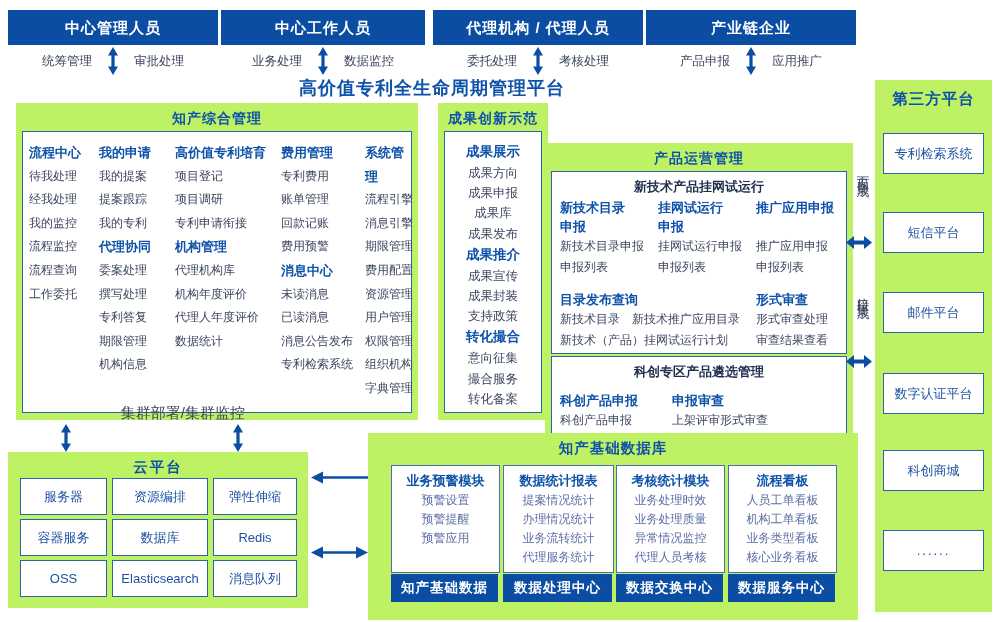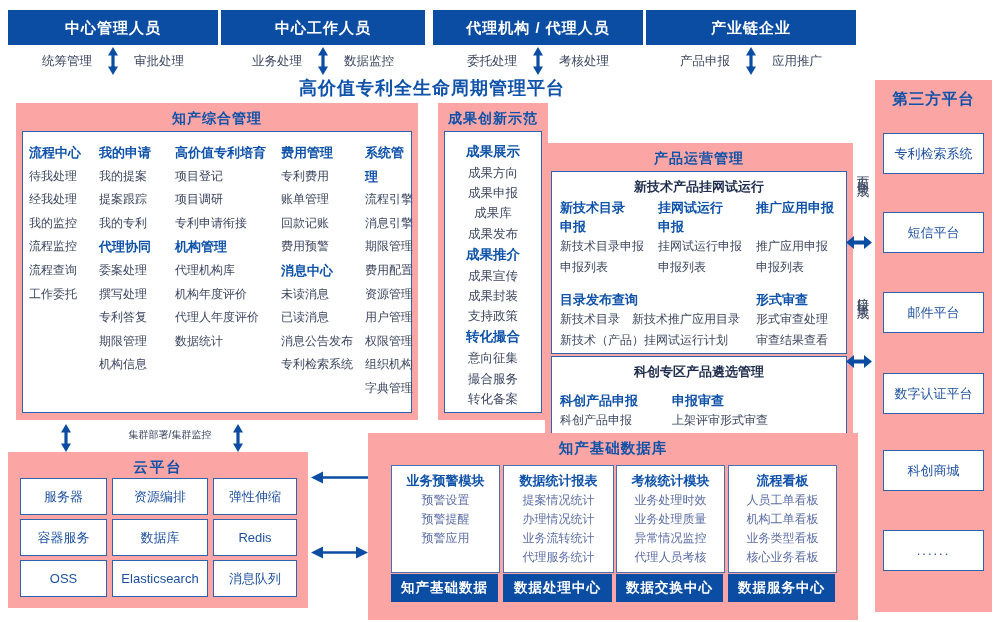--- a/index.html
+++ b/index.html
@@ -19,21 +19,21 @@
   .tg-labels{height:30px;margin-top:1px;display:flex;align-items:center;justify-content:center;gap:16px;}
   .tg-label{font-size:12.5px;color:#3d4660;}
 
   
   .main-title{
     position:absolute;left:8px;top:76px;width:848px;text-align:center;
     font-size:18px;font-weight:bold;color:#0e52a9;letter-spacing:1px;
   }
 
   
-  .panel{position:absolute;background:#fca5a5;}
+  .panel{position:absolute;background:#bef264;}
   .panel-title{
     text-align:center;font-weight:bold;color:#0e52a9;font-size:14px;padding-top:7px;letter-spacing:1px;
   }
   .inner-box{
     position:absolute;background:#ffffff;border:1.5px solid #2e63ae;
   }
 
   
   .comp{left:16px;top:103px;width:402px;height:317px;}
   .comp .inner-box{left:6px;right:6px;top:28px;bottom:7px;}
@@ -80,22 +80,22 @@
   .tp-box:nth-child(6){top:450px;letter-spacing:2px;}
 
   
   .vtext{
     position:absolute;left:853px;width:18px;writing-mode:vertical-rl;
     font-size:12.5px;color:#3d4660;letter-spacing:3px;
   }
 
   
   .cluster-label{
-    position:absolute;left:95px;top:428px;width:150px;text-align:center;
-    font-size:10px;color:#3d4660;
+    position:absolute;left:95px;top:404px;width:150px;text-align:right;
+    font-size:15px;color:#3d4660;
   }
 
   
   .cloud{left:8px;top:452px;width:300px;height:156px;}
   .cloud-title{text-align:center;font-weight:bold;color:#0e52a9;font-size:14.5px;padding-top:6px;letter-spacing:2px;}
   .cloud-grid{
     position:absolute;left:12px;top:26px;display:grid;
     grid-template-columns:87px 96px 84px;column-gap:5px;row-gap:4px;
   }
   .cloud-box{

